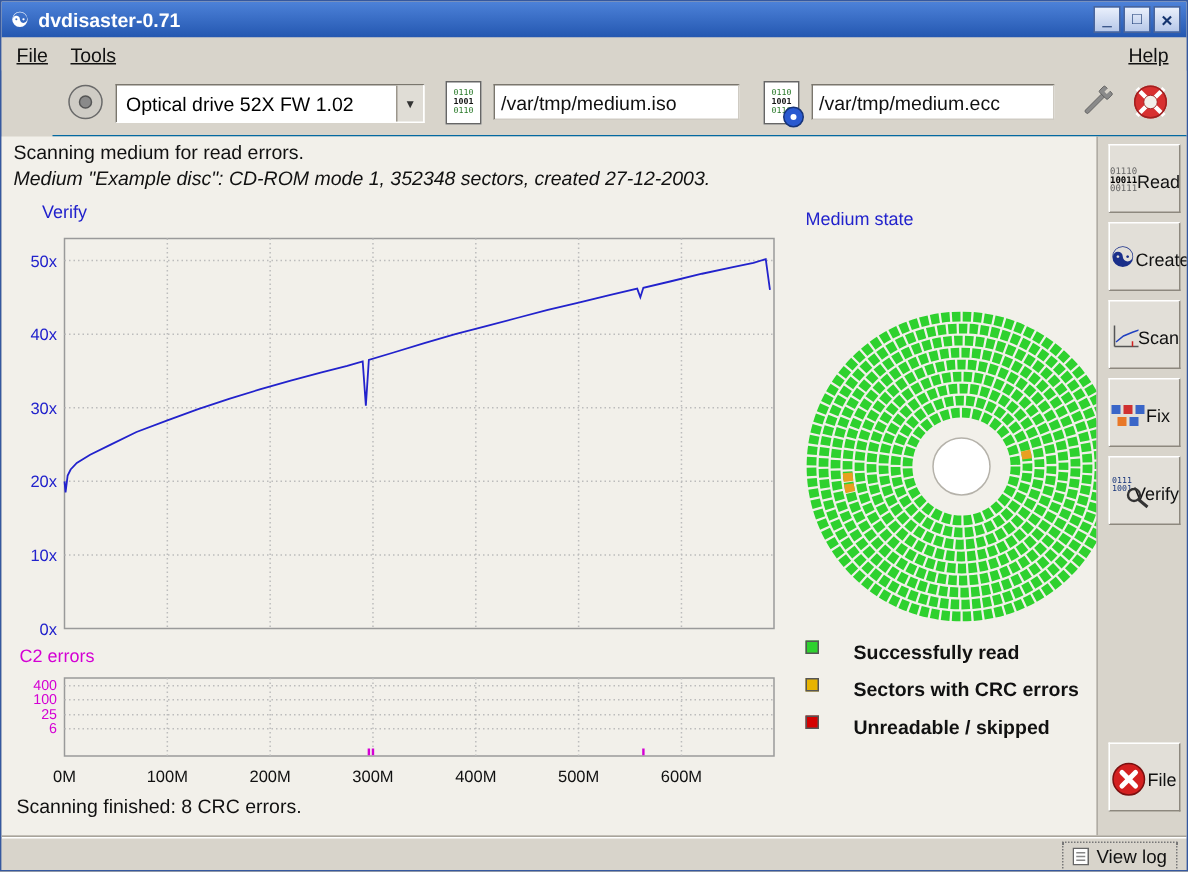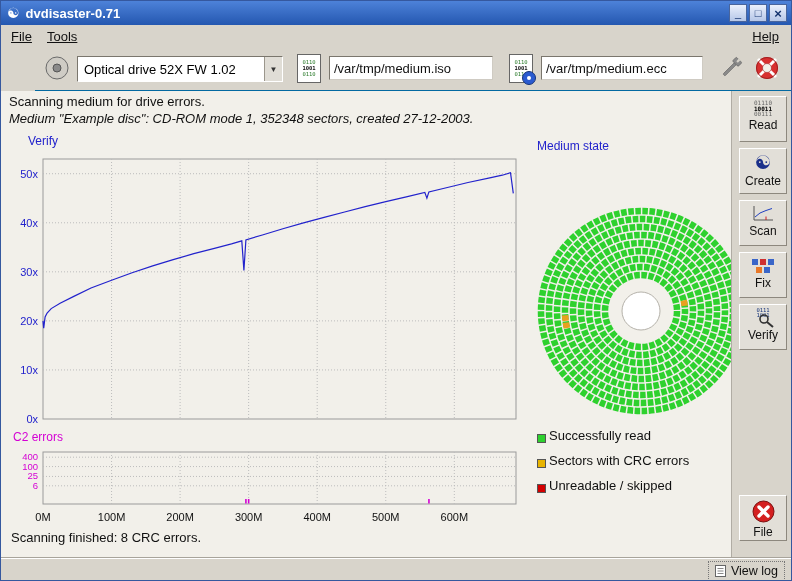--- a/index.html
+++ b/index.html
@@ -24,27 +24,27 @@
   .fileicon{position:absolute;top:7px;width:24px;height:29px;background:#fff;border:1px solid #666;box-sizing:border-box;font-family:"DejaVu Sans Mono",monospace;font-size:5.5px;line-height:6px;text-align:center;padding-top:4px;}
   .fileicon .g{color:#2a7a2a;} .fileicon .k{color:#111;font-weight:bold;}
   .badge{position:absolute;right:-4px;bottom:-3px;width:12px;height:12px;border-radius:50%;background:#2a5ad0;border:1px solid #16347a;}
   .badge::after{content:"";position:absolute;left:4px;top:4px;width:4px;height:4px;border-radius:50%;background:#fff;}
   .tbicon{position:absolute;top:7px;width:28px;height:28px;display:flex;align-items:center;justify-content:center;}
   
   .content-bg{position:absolute;left:0;top:90px;width:730px;height:466px;background:#f2f0ea;}
   .msgline{position:absolute;left:8px;font-size:13px;color:#111;}
   .chart-label{position:absolute;font-size:12px;}
   .medium-label{position:absolute;left:536px;top:138px;font-size:12px;color:#2222cc;}
-  .legend-row{position:absolute;left:536px;height:16px;display:flex;align-items:flex-end;gap:3px;}
+  .legend-row{position:absolute;left:536px;height:16px;display:flex;align-items:flex-start;gap:23px;font-weight:bold;}
   .leg-swatch{width:9px;height:9px;border:1px solid #555;box-sizing:border-box;}
   .leg-label{font-size:13px;color:#111;}
   .scanres{position:absolute;left:10px;top:529px;font-size:13px;color:#111;}
   
   .sidebar{position:absolute;left:730px;top:90px;width:62px;height:466px;background:#d8d4cb;border-left:1px solid #b0aca4;box-sizing:border-box;}
-  .sbtn{position:absolute;left:7px;width:48px;height:46px;background:#e2dfd8;border:1px solid;border-color:#fff #8d887e #8d887e #fff;box-sizing:border-box;display:flex;flex-direction:column;align-items:center;justify-content:flex-start;padding-top:3px;cursor:default;}
+  .sbtn{position:absolute;left:7px;width:48px;height:46px;background:#e2dfd8;border:1px solid;border-color:#fff #8d887e #8d887e #fff;box-sizing:border-box;display:flex;flex-direction:row;align-items:center;justify-content:flex-start;padding-top:3px;cursor:default;}
   .sbtn .lbl{font-size:12px;color:#111;margin-top:1px;}
   .digits{font-family:"DejaVu Sans Mono",monospace;font-size:6px;line-height:5.5px;text-align:center;}
   .digits .r1,.digits .r3{color:#666;} .digits .r2{color:#000;font-weight:bold;}
   .vdigits{font-family:"DejaVu Sans Mono",monospace;font-size:5.5px;line-height:5px;color:#16347a;text-align:center;}
   .yinyang{font-size:19px;line-height:21px;color:#1a2f8a;}
   
   .bottombar{position:absolute;left:0;top:556px;width:100%;height:25px;background:#d8d4cb;border-top:1px solid #a8a49b;box-shadow:inset 0 1px 0 #fff;box-sizing:border-box;}
   .viewlog{position:absolute;right:6px;top:3px;height:18px;display:flex;align-items:center;gap:5px;border:1px dotted #777;padding:0 6px;font-size:12.5px;color:#111;background:#d8d4cb;}
   svg text{font-family:"Liberation Sans",sans-serif;}
 </style>
@@ -125,21 +125,21 @@
       <svg width="28" height="28">
         <rect x="2" y="2" width="24" height="24" rx="4" fill="#141414"></rect>
         <circle cx="14" cy="15" r="6.5" fill="none" stroke="#e8e8e8" stroke-width="2.2" stroke-dasharray="31 10" stroke-dashoffset="5" transform="rotate(-90 14 15)"></circle>
         <line x1="14" y1="5" x2="14" y2="13" stroke="#ff9828" stroke-width="2.4"></line>
       </svg>
     </div>
   </div>
 
   <div class="content-bg"></div>
 
-  <div class="msgline" style="top:93px">Scanning medium for drive errors.</div>
+  <div class="msgline" style="top:93px">Scanning medium for read errors.</div>
   <div class="msgline" style="top:110px;font-style:italic">Medium "Example disc": CD-ROM mode 1, 352348 sectors, created 27-12-2003.</div>
 
   <div class="chart-label" style="left:27px;top:133px;color:#2222cc">Verify</div>
   <div class="chart-label" style="left:12px;top:429px;color:#d400d4">C2 errors</div>
   <div class="medium-label">Medium state</div>
 
   <svg class="abs" style="left:0;top:148px" width="522" height="278">
       <rect x="42" y="10" width="473" height="260" fill="none" stroke="#9a9a9a"></rect>
       <text x="37" y="274" text-anchor="end" fill="#2222cc" font-size="11">0x</text>
       <line x1="42" y1="220.94339622641508" x2="515" y2="220.94339622641508" stroke="#bcbcbc" stroke-dasharray="1 2"></line>

